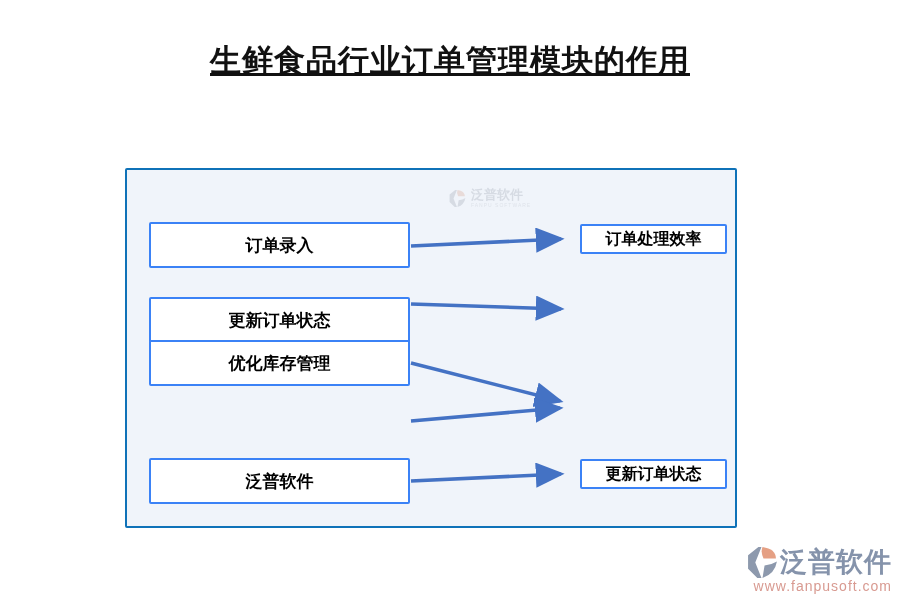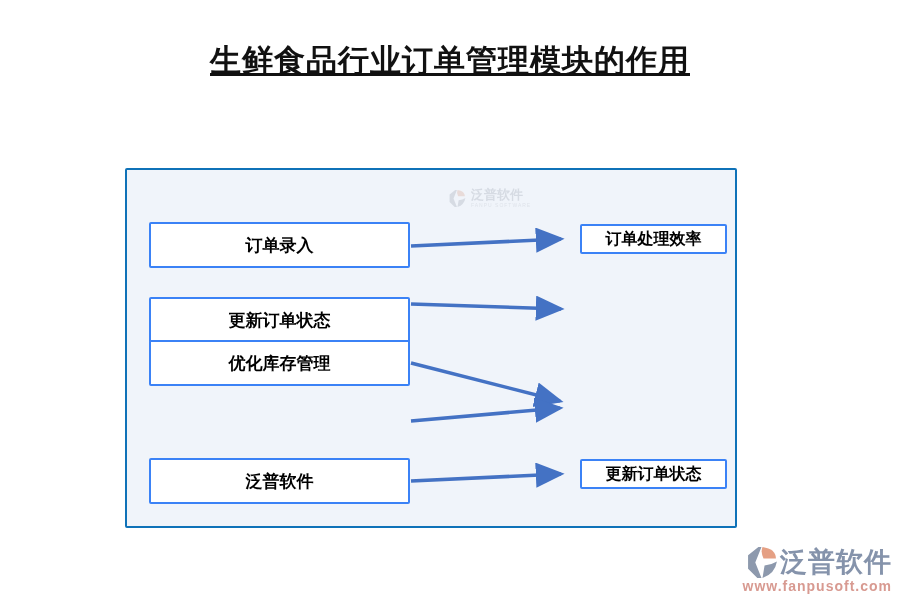--- a/index.html
+++ b/index.html
@@ -30,21 +30,21 @@
   }
   .watermark .wm-text{line-height:1;}
   .wm-name{font-size:13px;font-weight:bold;color:#9aa3b5;font-family:"Liberation Sans","DejaVu Sans",sans-serif;}
   .wm-sub{font-size:5px;color:#b3bac7;letter-spacing:1px;font-family:"Liberation Sans","DejaVu Sans",sans-serif;margin-top:2px;}
   .brand{
     position:absolute;right:8px;bottom:6px;display:flex;flex-direction:column;align-items:flex-end;
     font-family:"Liberation Sans","DejaVu Sans",sans-serif;
   }
   .brand-row{display:flex;align-items:center;gap:2px;}
   .brand-name{font-size:27px;font-weight:bold;color:#8593ab;letter-spacing:1px;}
-  .brand-url{font-size:14px;font-weight:bold;color:#d89a91;letter-spacing:1px;margin-top:-2px;}
+  .brand-url{font-size:14px;font-weight:normal;color:#d89a91;letter-spacing:1px;margin-top:-2px;}
 </style>
 </head>
 <body>
 
 <div class="stage">
 
   <div class="title">生鲜食品行业订单管理模块的作用</div>
 
   <div class="panel">
 

